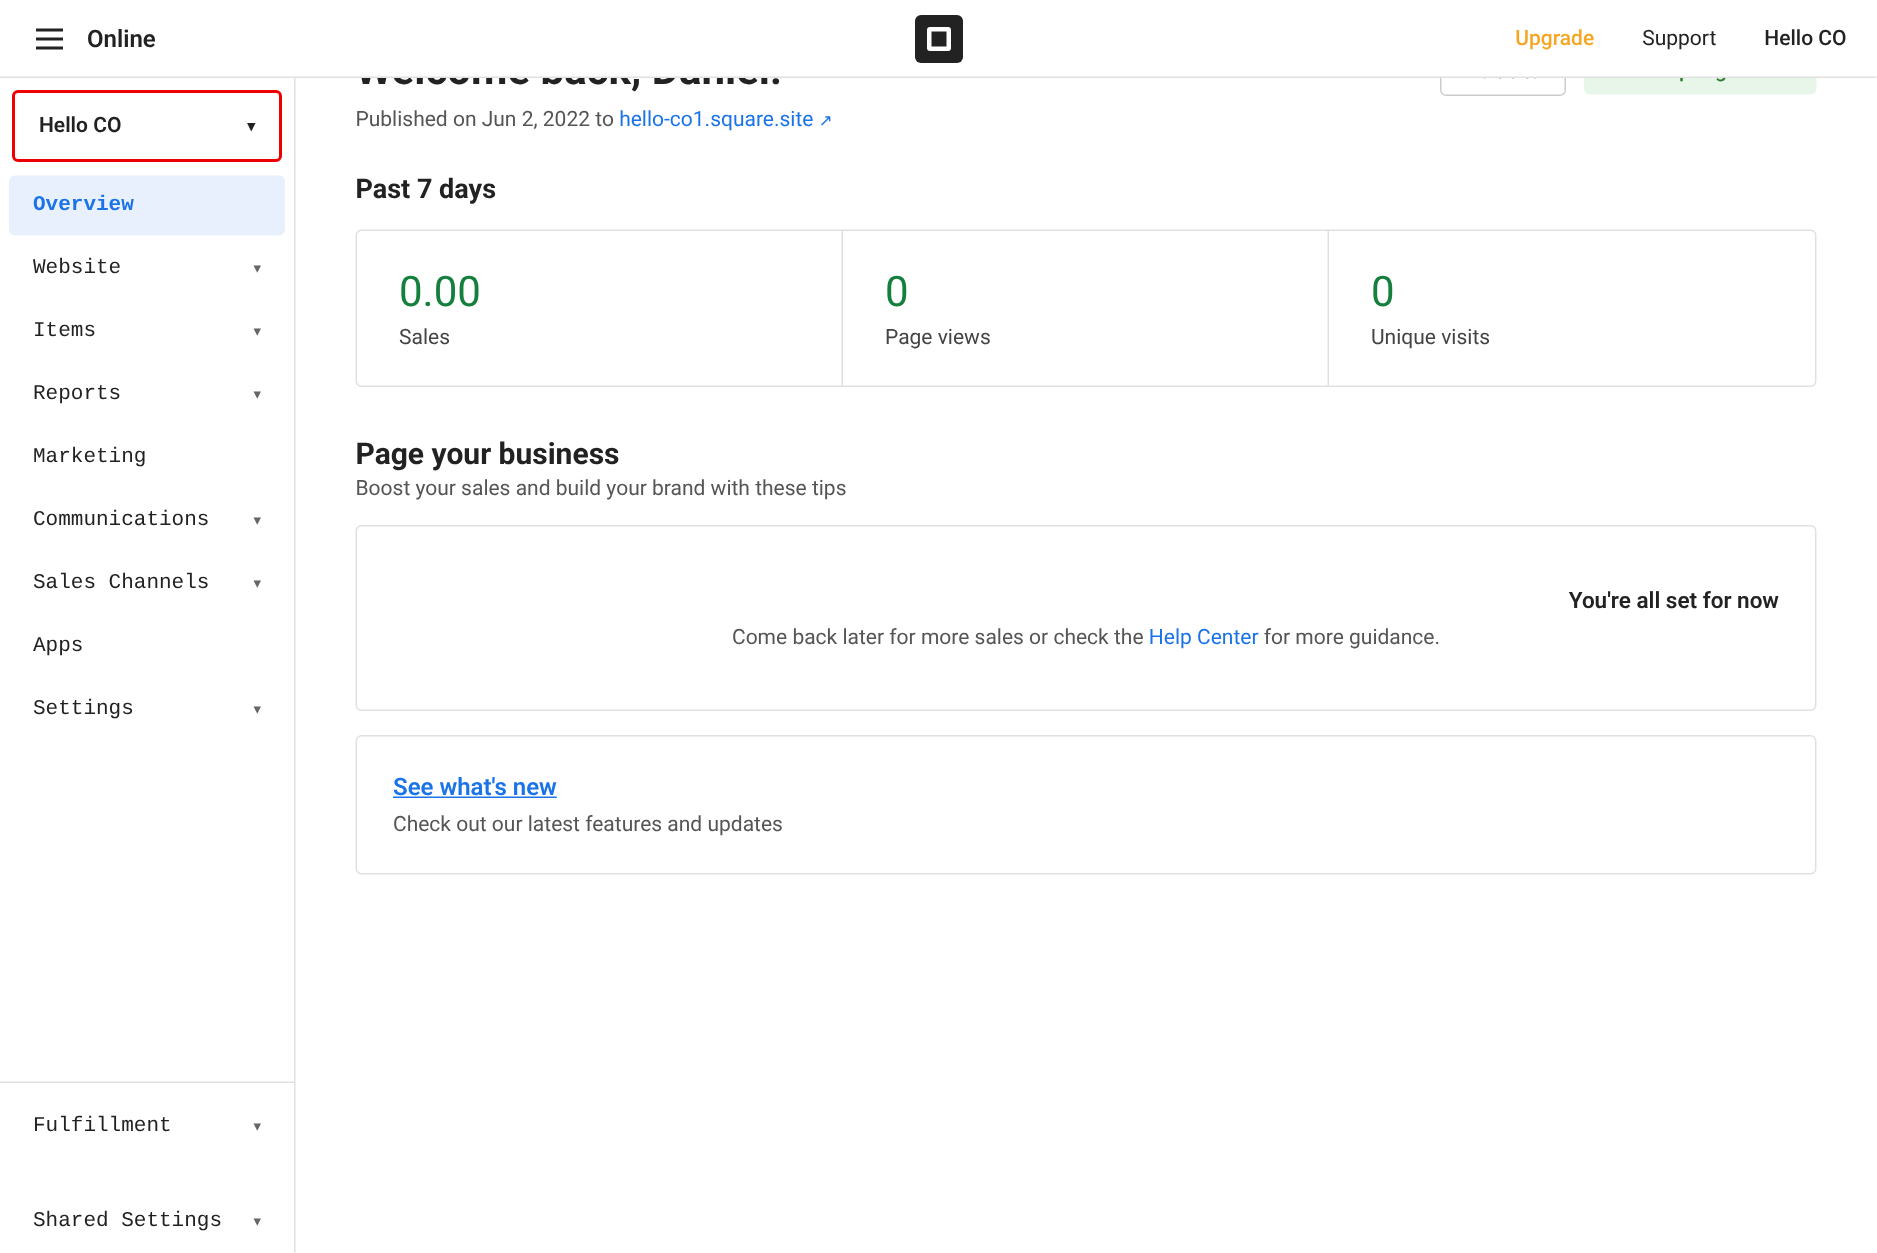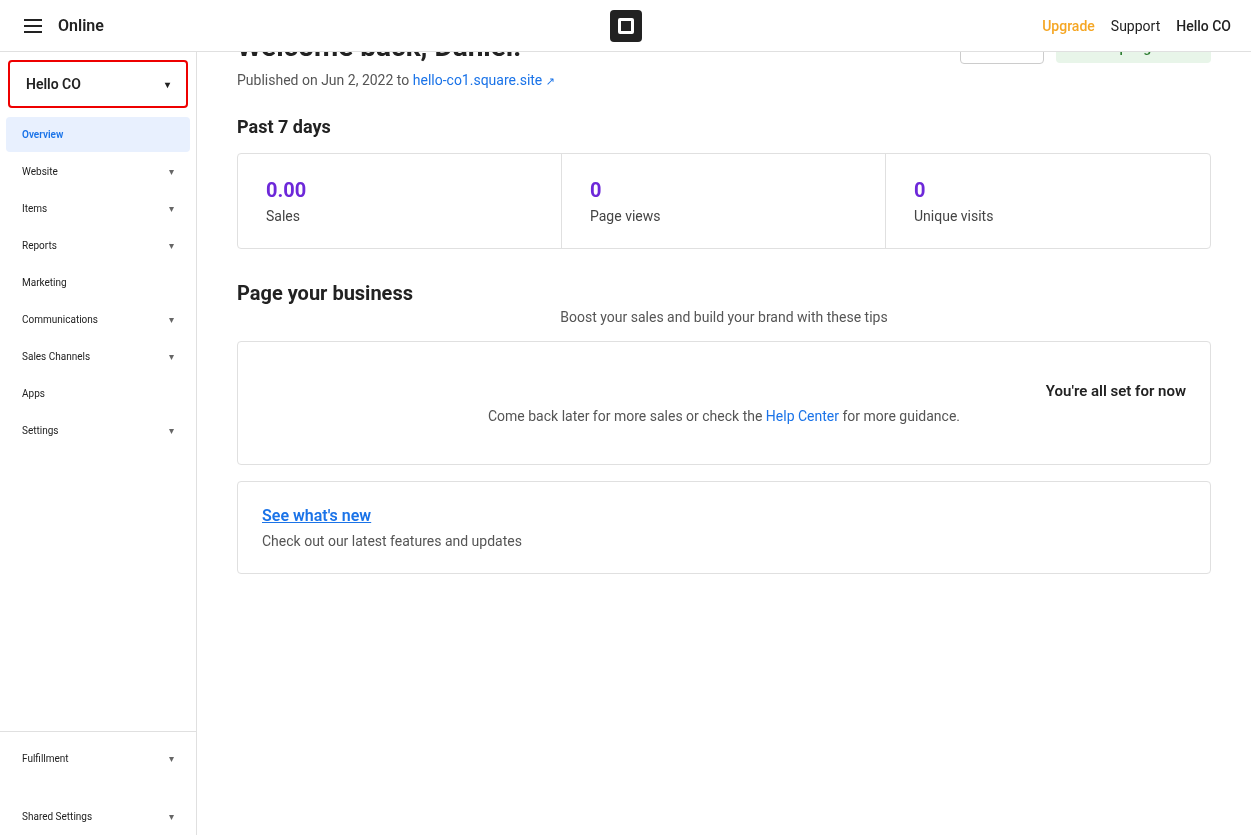--- a/index.html
+++ b/index.html
@@ -6,21 +6,21 @@
     body { font-family: -apple-system, BlinkMacSystemFont, 'Segoe UI', Roboto, sans-serif; background: #fff; color: #222; font-size: 14px; }
 
     
     .top-nav {
       display: flex; align-items: center; justify-content: space-between;
       padding: 0 20px; height: 52px; border-bottom: 1px solid #e0e0e0;
       position: fixed; top: 0; left: 0; right: 0; background: #fff; z-index: 100;
     }
     .top-nav-left { display: flex; align-items: center; gap: 12px; }
     .top-nav-center { position: absolute; left: 50%; transform: translateX(-50%); }
-    .top-nav-right { display: flex; align-items: center; gap: 16px; }
+    .top-nav-right { display: flex; align-items: center; gap: 32px; }
     .hamburger { display: flex; flex-direction: column; gap: 4px; cursor: pointer; padding: 4px; }
     .hamburger span { display: block; width: 18px; height: 2px; background: #222; }
     .nav-brand { font-size: 16px; font-weight: 600; }
     .square-logo { width: 32px; height: 32px; background: #222; border-radius: 4px; display: flex; align-items: center; justify-content: center; }
     .square-logo-inner { width: 16px; height: 16px; border: 3px solid #fff; border-radius: 2px; }
     .nav-upgrade { color: #f5a623; font-weight: 500; cursor: pointer; }
     .nav-support { color: #222; cursor: pointer; }
     .nav-user { color: #222; font-weight: 500; cursor: pointer; }
 
     
@@ -35,21 +35,21 @@
       cursor: pointer; font-weight: 600; font-size: 14px;
     }
     .chevron-down { font-size: 10px; margin-left: 4px; }
     .sidebar-nav { display: flex; flex-direction: column; }
     .sidebar-item {
       display: flex; align-items: center; justify-content: space-between;
       padding: 12px 16px; cursor: pointer; font-size: 14px; color: #222;
       border-radius: 4px; margin: 1px 6px;
     }
     .sidebar-item.active { background: #e8f0fe; color: #1a73e8; font-weight: 600; }
-    .sidebar-item-label { font-size: 10px; }
+    .sidebar-item-label { font-size: 14px; font-family: Liberation Mono, monospace; }
     .sidebar-chevron { font-size: 10px; color: #666; }
     .sidebar-divider { height: 1px; background: #e0e0e0; margin: 8px 0; }
     .sidebar-bottom { margin-top: auto; gap: 21px; }
 
     
     .main-content {
       margin-left: 197px; flex: 1; padding: 30px 40px; overflow-y: auto;
     }
 
     
@@ -68,26 +68,26 @@
     .green-dot { width: 8px; height: 8px; border-radius: 50%; background: #43a047; display: inline-block; }
     .published-line { font-size: 14px; color: #555; margin-bottom: 28px; }
     .published-link { color: #1a73e8; text-decoration: none; }
     .external-icon { font-size: 11px; }
 
     
     .section-title { font-size: 18px; font-weight: 700; margin-bottom: 16px; }
     .stats-grid { display: grid; grid-template-columns: 1fr 1fr 1fr; gap: 0; border: 1px solid #e0e0e0; border-radius: 4px; margin-bottom: 32px; }
     .stat-card { padding: 24px 28px; border-right: 1px solid #e0e0e0; }
     .stat-card:last-child { border-right: none; }
-    .stat-value { font-size: 20px; font-weight: 700; color: #6d28d9; margin-bottom: 6px; }
+    .stat-value { font-size: 28px; font-weight: 400; color: #15803d; margin-bottom: 6px; }
     .stat-label { font-size: 14px; color: #444; }
 
     
     .grow-title { font-size: 20px; font-weight: 700; margin-bottom: 4px; }
-    .grow-subtitle { font-size: 14px; color: #555; margin-bottom: 16px; text-align: center; }
+    .grow-subtitle { font-size: 14px; color: #555; margin-bottom: 16px; }
     .info-card { border: 1px solid #e0e0e0; border-radius: 4px; padding: 40px 24px; text-align: center; margin-bottom: 16px; }
     .info-card-title { font-size: 15px; font-weight: 600; margin-bottom: 8px; text-align: right; }
     .info-card-text { font-size: 14px; color: #555; }
     .info-card-link { color: #1a73e8; text-decoration: none; }
 
     .whats-new-card { border: 1px solid #e0e0e0; border-radius: 4px; padding: 24px; }
     .whats-new-title { color: #1a73e8; font-size: 16px; font-weight: 600; margin-bottom: 8px; cursor: pointer; text-decoration: underline; }
     .whats-new-text { font-size: 14px; color: #555; }
   </style>
 </head>

